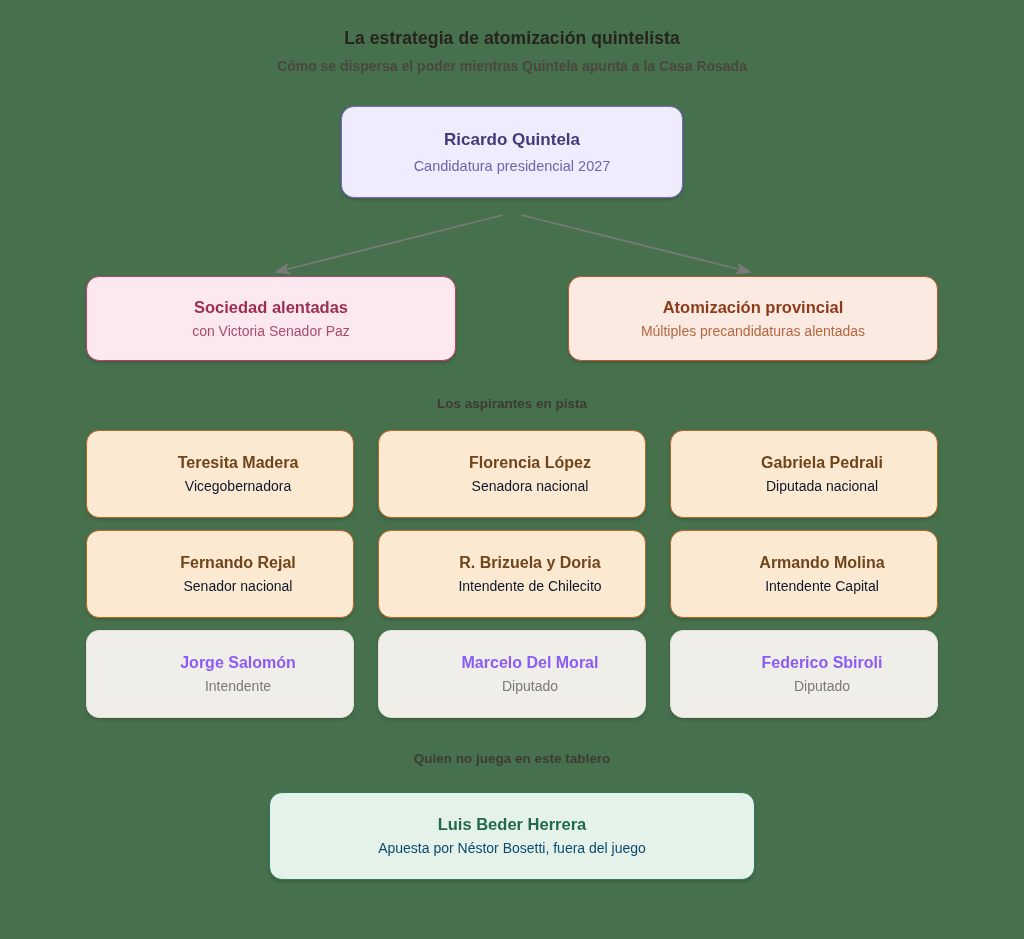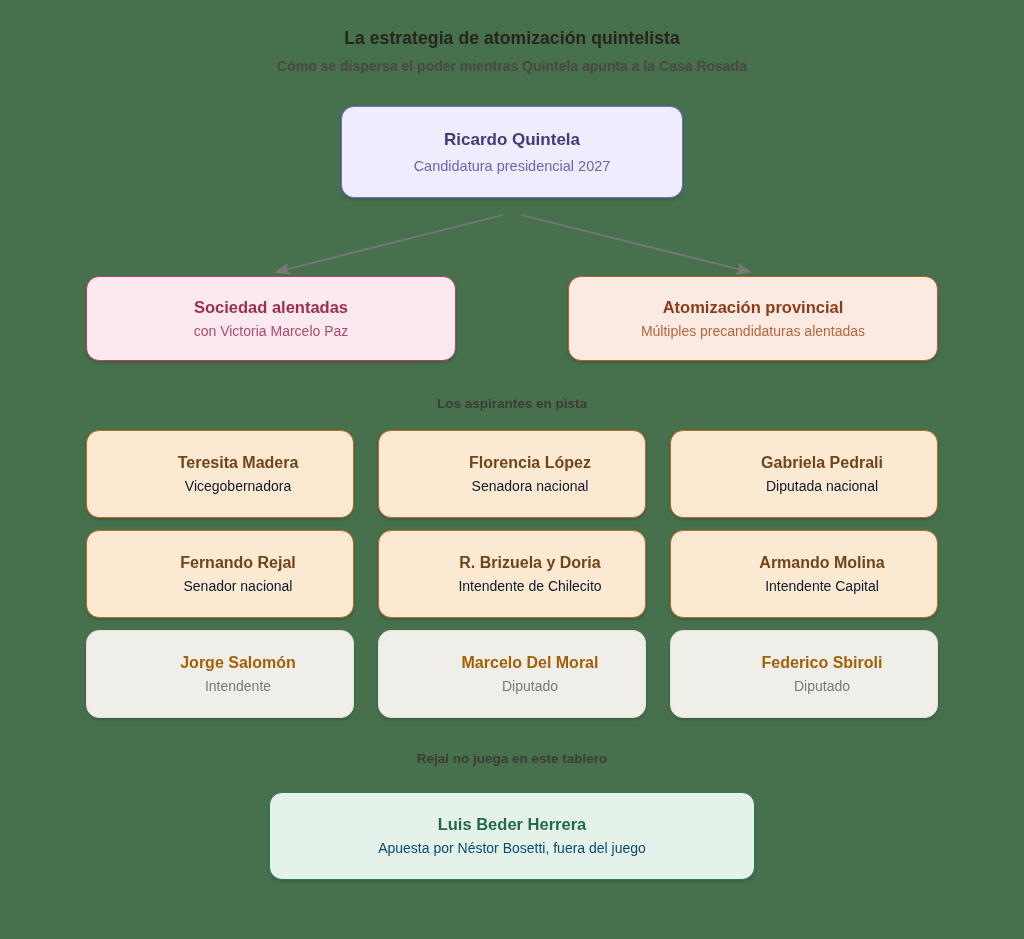--- a/index.html
+++ b/index.html
@@ -184,21 +184,21 @@
     border: 1.6px solid #bb6a22;
   }
   .card-tan .c-name { color: #71441a; }
   .card-tan .c-role { color: #0f172a; }
 
   
   .card-neutral {
     background: #f0eee8;
     border: 1.6px solid #e3e0d8;
   }
-  .card-neutral .c-name { color: #a16207; }
+  .card-neutral .c-name { color: #8b5cf6; }
   .card-neutral .c-role { color: #7c7972; }
 
   
   .node-teal {
     left: 269px;
     top: 792px;
     width: 486px;
     height: 88px;
     background: #e4f2ea;
     border: 1.6px solid #2e7a5c;
@@ -233,21 +233,21 @@
     <line x1="521" y1="215" x2="750" y2="272" stroke="#7a7a78" stroke-width="1.8" marker-end="url(#arrowhead)"></line>
   </svg>
 
   <div class="node node-root">
     <div class="n-title">Ricardo Quintela</div>
     <div class="n-sub">Candidatura presidencial 2027</div>
   </div>
 
   <div class="node node-pink">
     <div class="n-title">Sociedad alentadas</div>
-    <div class="n-sub">con Victoria Marcelo Paz</div>
+    <div class="n-sub">con Victoria Senador Paz</div>
   </div>
 
   <div class="node node-sienna">
     <div class="n-title">Atomización provincial</div>
     <div class="n-sub">Múltiples precandidaturas alentadas</div>
   </div>
 
   <div class="caption caption-aspirantes">Los aspirantes en pista</div>
 
   <div class="grid" id="candidate-grid">
@@ -282,20 +282,20 @@
       <div class="card card-neutral">
         <div class="c-name">Marcelo Del Moral</div>
         <div class="c-role">Diputado</div>
       </div>
       <div class="card card-neutral">
         <div class="c-name">Federico Sbiroli</div>
         <div class="c-role">Diputado</div>
       </div>
     </div>
 
-  <div class="caption caption-nojuega">Rejal no juega en este tablero</div>
+  <div class="caption caption-nojuega">Quien no juega en este tablero</div>
 
   <div class="node node-teal">
     <div class="n-title">Luis Beder Herrera</div>
     <div class="n-sub">Apuesta por Néstor Bosetti, fuera del juego</div>
   </div>
 
 </div>
 
 </body></html>

